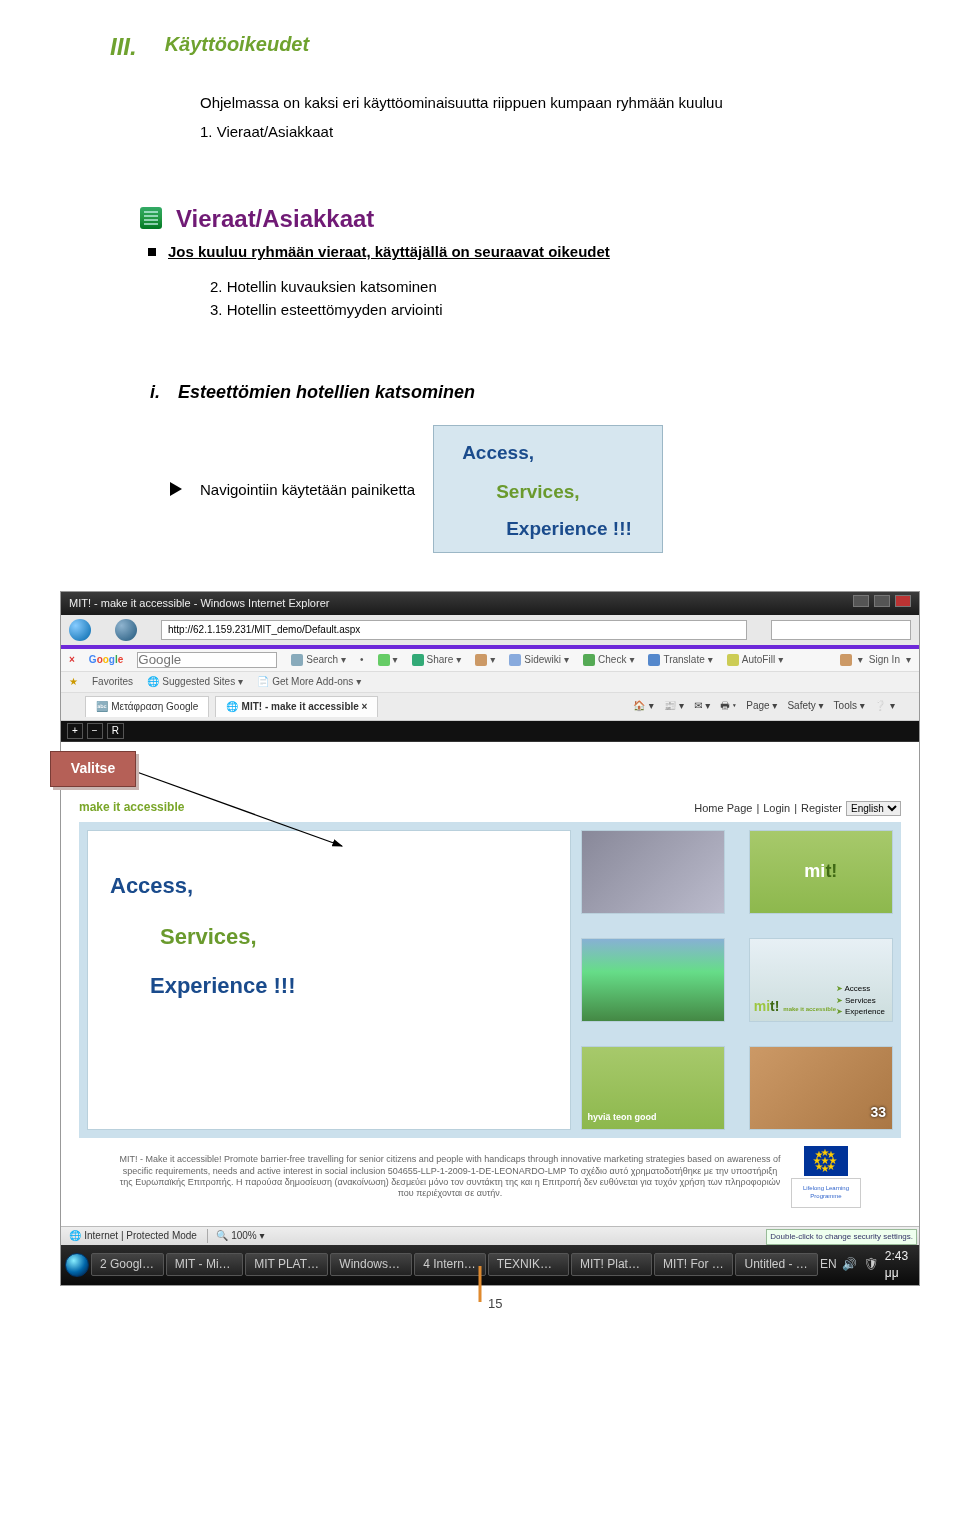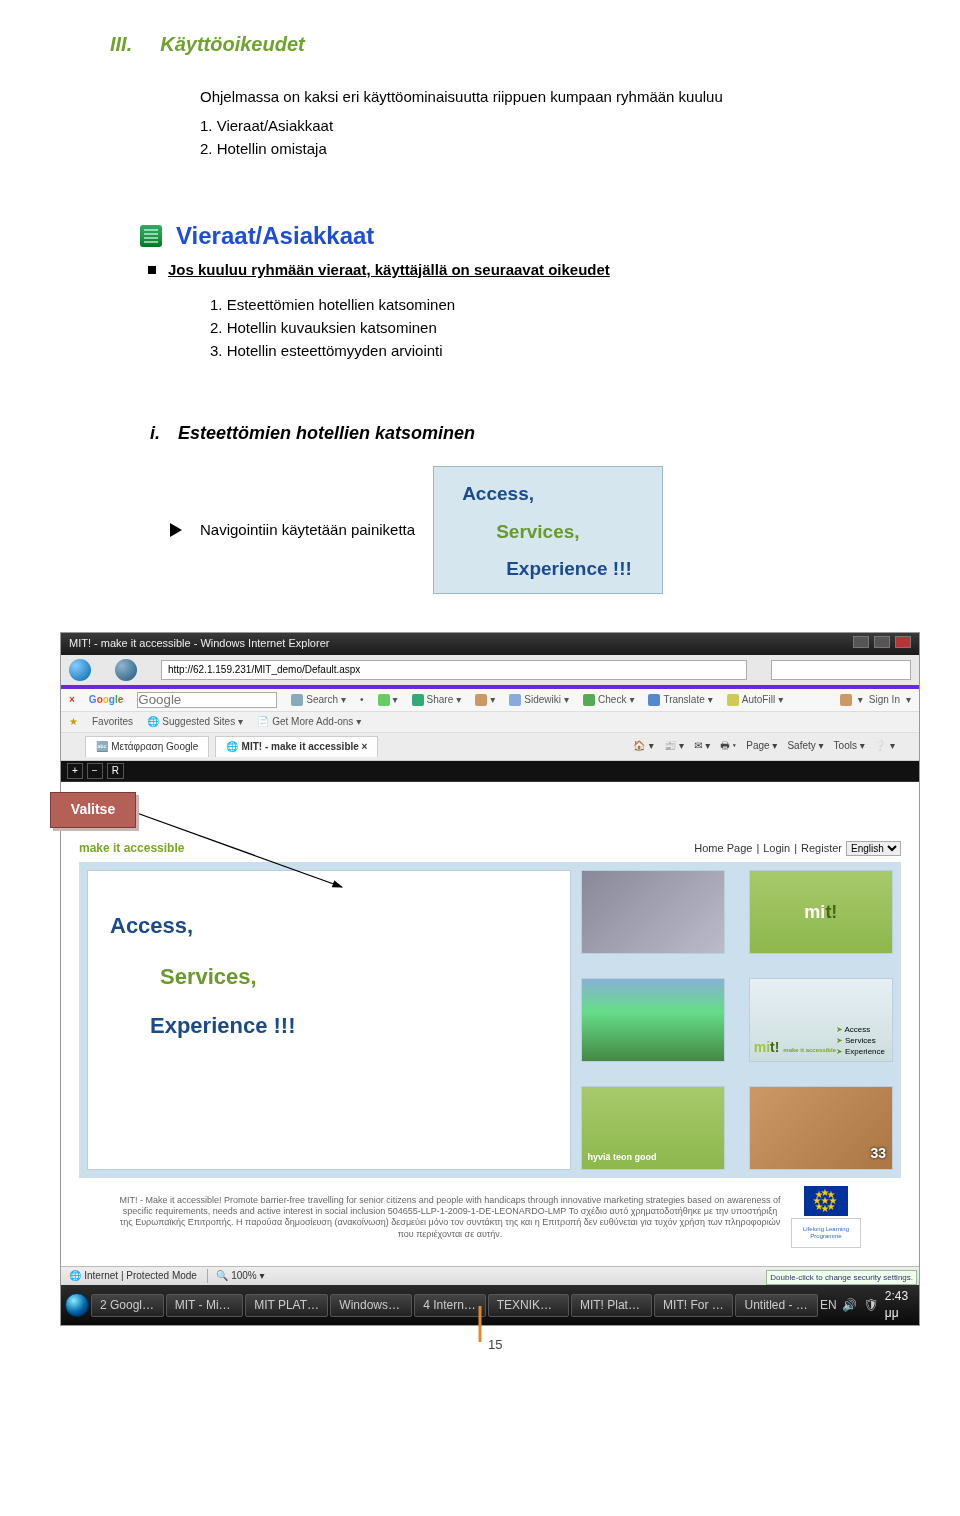--- a/index.html
+++ b/index.html
@@ -10,41 +10,41 @@
     margin: 0 auto;
     color: #000;
     font-size: 15px;
     line-height: 1.4;
   }
   .page {
     padding: 30px 90px 30px 110px;
     position: relative;
   }
   .heading-row { display: flex; gap: 28px; margin-bottom: 28px; }
-  .heading-num { color: #6fa22f; font-weight: bold; font-style: italic; font-size: 20px; }
+  .heading-num { color: #6fa22f; font-weight: bold; font-style: italic; font-size: 24px; }
   .heading-text { color: #6fa22f; font-weight: bold; font-style: italic; font-size: 20px; }
   .intro { margin-left: 90px; margin-bottom: 8px; }
   .numlist { margin-left: 90px; list-style: none; }
   .numlist li { margin: 2px 0; }
   .section2 { margin-top: 60px; margin-left: 30px; }
   .iconline { display: flex; align-items: center; gap: 14px; margin-bottom: 6px; }
   .doc-icon {
     width: 22px; height: 22px;
     background: linear-gradient(180deg,#3a6 0%,#294 50%,#072 100%);
     border-radius: 3px;
     position: relative;
   }
   .doc-icon::after {
     content: "";
     position: absolute;
     left: 4px; top: 4px; right: 4px; bottom: 4px;
     background: repeating-linear-gradient(180deg,#dff,#dff 2px,transparent 2px,transparent 4px);
     opacity: .6;
   }
-  .sub-title { color: #1d4ed8; font-size: 24px; font-weight: bold; }
+  .sub-title { color: #701a75; font-size: 24px; font-weight: bold; }
   .bulleted { margin-left: 8px; margin-top: 6px; display: flex; align-items: flex-start; gap: 12px; }
   .bullet-square { width: 8px; height: 8px; background: #000; margin-top: 7px; flex-shrink: 0; }
   .bulleted-text { text-decoration: underline; font-weight: bold; }
   .numlist2 { margin-left: 70px; margin-top: 14px; list-style: none; }
   .numlist2 li { margin: 2px 0; }
   .sub-italic { margin-top: 60px; margin-left: 40px; font-style: italic; font-weight: bold; font-size: 18px; display: flex; gap: 18px; }
   .nav-row { margin-top: 20px; margin-left: 60px; display: flex; align-items: center; gap: 18px; }
   .triangle {
     width: 0; height: 0;
     border-top: 7px solid transparent;
@@ -262,34 +262,32 @@
 <div class="page">
 
   <div class="heading-row">
     <span class="heading-num">III.</span>
     <span class="heading-text">Käyttöoikeudet</span>
   </div>
 
   <p class="intro">Ohjelmassa on kaksi eri käyttöominaisuutta riippuen kumpaan ryhmään kuuluu</p>
   <ul class="numlist">
     <li>1. Vieraat/Asiakkaat</li>
-    <li>2. Hotellin omistaja</li>
   </ul>
 
   <div class="section2">
     <div class="iconline">
       <span class="doc-icon"></span>
       <span class="sub-title">Vieraat/Asiakkaat</span>
     </div>
     <div class="bulleted">
       <span class="bullet-square"></span>
       <span class="bulleted-text">Jos kuuluu ryhmään vieraat, käyttäjällä on seuraavat oikeudet</span>
     </div>
     <ul class="numlist2">
-      <li>1. Esteettömien hotellien katsominen</li>
       <li>2. Hotellin kuvauksien katsominen</li>
       <li>3. Hotellin esteettömyyden arviointi</li>
     </ul>
   </div>
 
   <div class="sub-italic">
     <span>i.</span>
     <span>Esteettömien hotellien katsominen</span>
   </div>
 

